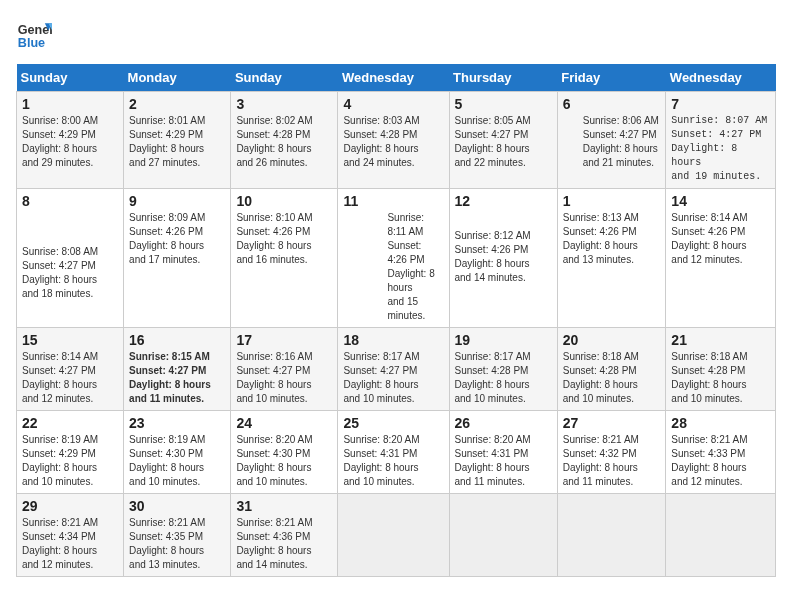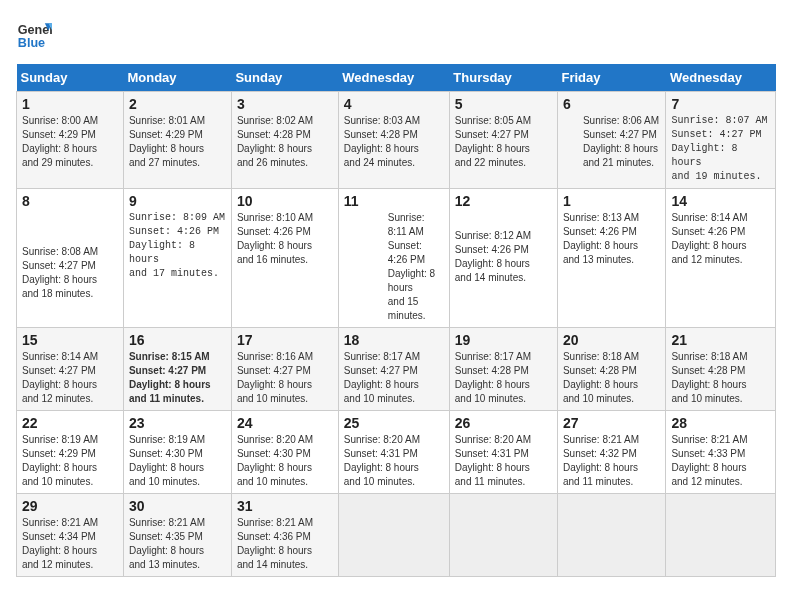--- a/index.html
+++ b/index.html
@@ -165,21 +165,21 @@
       <tr>
         <td>
           <span class="day-num">8</span>
           <div class="day-info" style="white-space: pre-line; margin-top: 36px;">Sunrise: 8:08 AM
 Sunset: 4:27 PM
 Daylight: 8 hours
 and 18 minutes.</div>
         </td>
         <td>
           <span class="day-num">9</span>
-          <div class="day-info" style="white-space: pre-line; font-family: Liberation Mono, monospace;">Sunrise: 8:09 AM
+          <div class="day-info" style="white-space: pre-line;">Sunrise: 8:09 AM
 Sunset: 4:26 PM
 Daylight: 8 hours
 and 17 minutes.</div>
         </td>
         <td>
           <span class="day-num">10</span>
           <div class="day-info" style="white-space: pre-line;">Sunrise: 8:10 AM
 Sunset: 4:26 PM
 Daylight: 8 hours
 and 16 minutes.</div>

